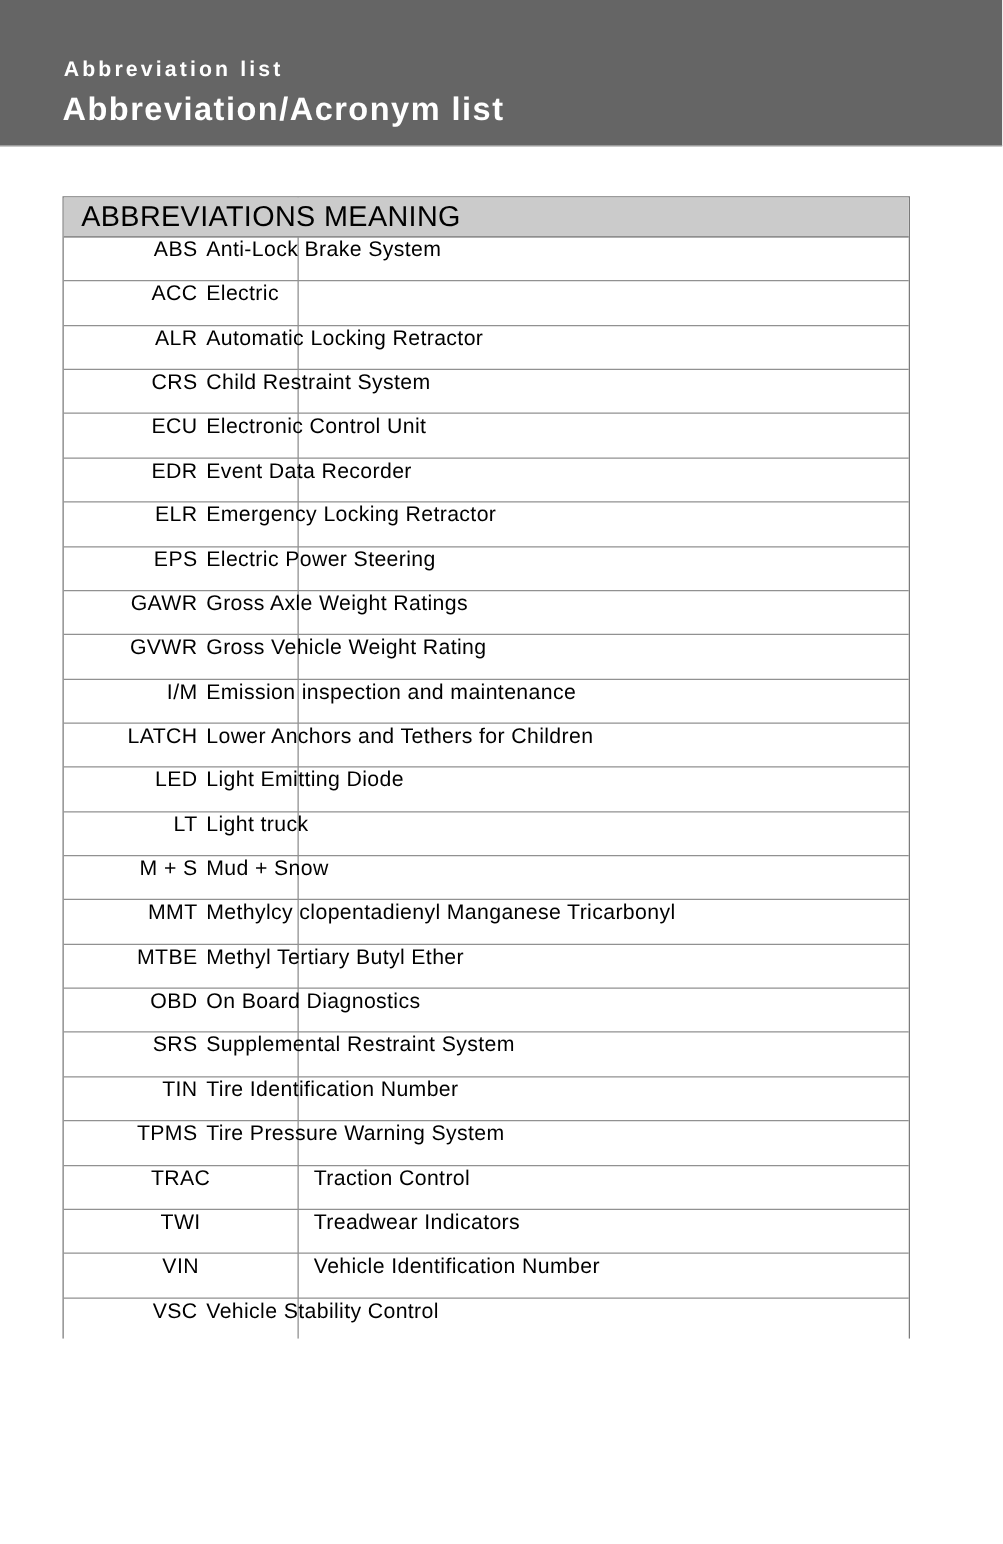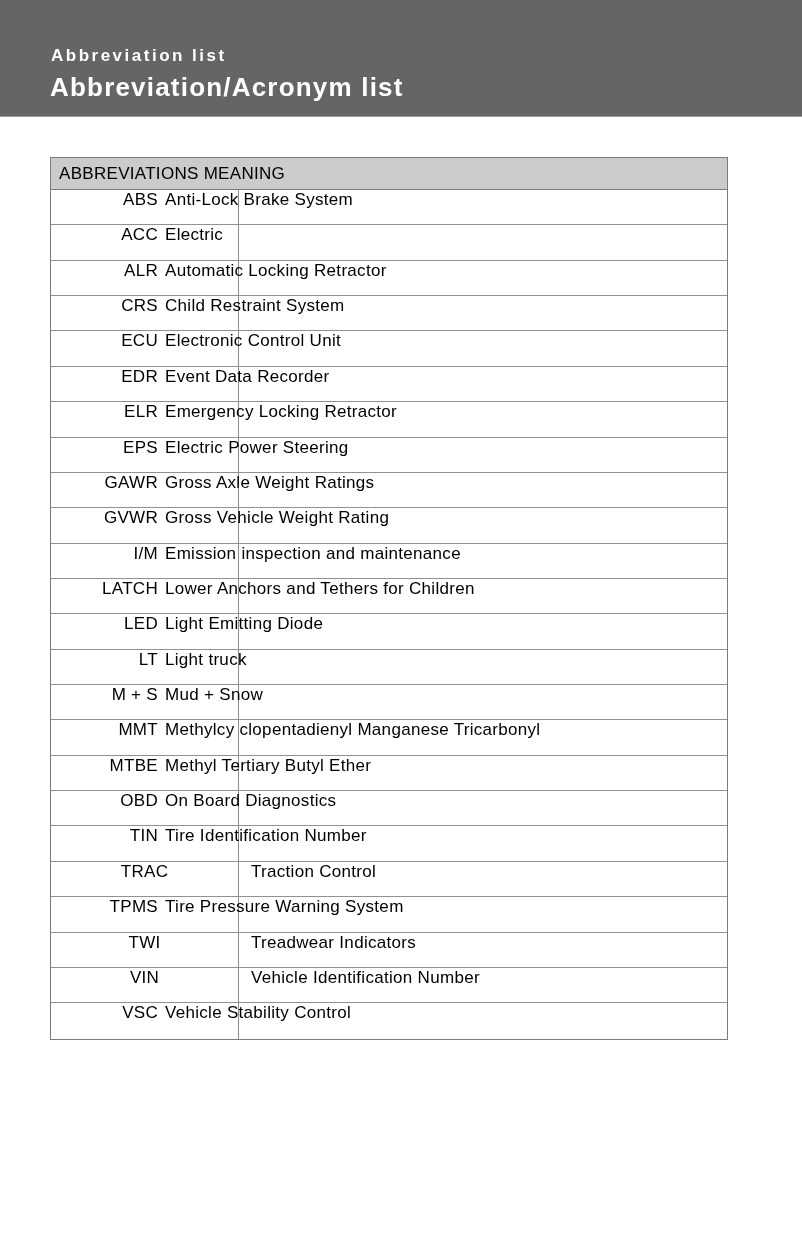--- a/index.html
+++ b/index.html
@@ -56,22 +56,22 @@
     background: #8d8d8d;
     z-index: 0;
   }
   .thead {
     position: relative;
     height: 32px;
     background: #cbcbcb;
     border-bottom: 1px solid #7b7b7b;
     display: flex;
     align-items: center;
-    padding-left: 8px;
-    font-size: 17px;
+    padding-left: 14px;
+    font-size: 23px;
     letter-spacing: 0.3px;
   }
   .thead .hd-label { position: relative; z-index: 1; white-space: pre; }
   .row {
     position: relative;
     height: 35.36px;
     border-bottom: 1px solid #919191;
     display: flex;
     align-items: flex-start;
     font-size: 17px;
@@ -198,37 +198,41 @@
   <div class="row">
     <span class="abbr-r">MTBE</span>
     <span class="mean-r">Methyl Tertiary Butyl Ether</span>
   </div>
 
   <div class="row">
     <span class="abbr-r">OBD</span>
     <span class="mean-r">On Board Diagnostics</span>
   </div>
 
+  <div class="row">
+    <span class="abbr-r">SRS</span>
+    <span class="mean-r">Supplemental Restraint System</span>
+  </div>
 
   <div class="row">
     <span class="abbr-r">TIN</span>
     <span class="mean-r">Tire Identification Number</span>
   </div>
 
   <div class="row">
+    <span class="abbr-r">TPMS</span>
+    <span class="mean-r">Tire Pressure Warning System</span>
+  </div>
+
+  <div class="row">
     <span class="abbr-c">TRAC</span>
     <span class="mean-c">Traction Control</span>
   </div>
 
   <div class="row">
-    <span class="abbr-r">TPMS</span>
-    <span class="mean-r">Tire Pressure Warning System</span>
-  </div>
-
-  <div class="row">
     <span class="abbr-c">TWI</span>
     <span class="mean-c">Treadwear Indicators</span>
   </div>
 
   <div class="row">
     <span class="abbr-c">VIN</span>
     <span class="mean-c">Vehicle Identification Number</span>
   </div>
 
   <div class="row">

